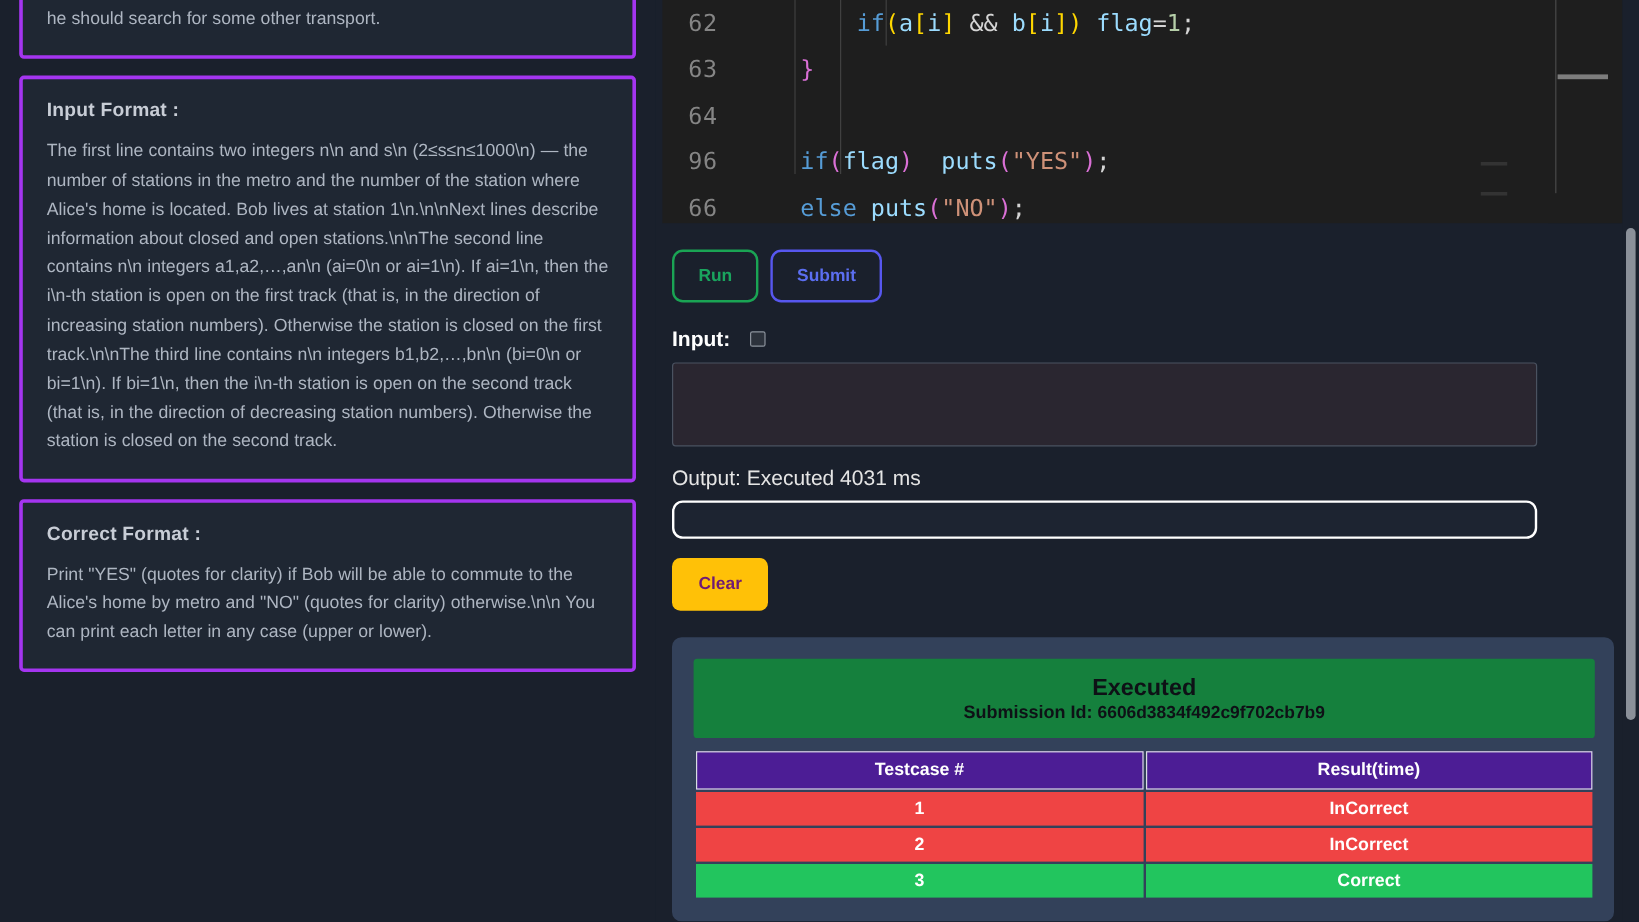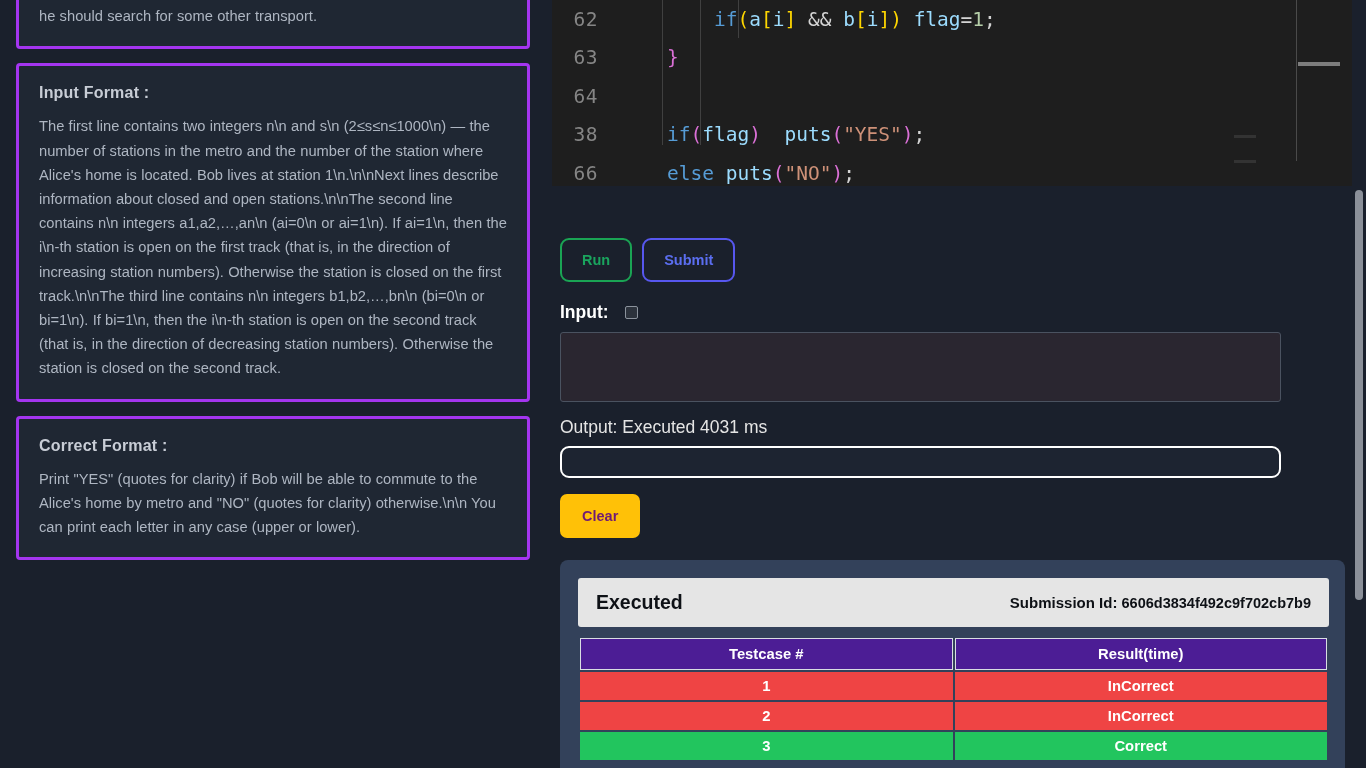--- a/index.html
+++ b/index.html
@@ -107,21 +107,20 @@
   
   .btn-row { display: flex; gap: 10px; padding: 22px 0 0 14px; }
   .btn {
     font-family: "Liberation Sans", sans-serif;
     font-size: 14.5px;
     font-weight: bold;
     background: transparent;
     border-radius: 9px;
     padding: 12px 20px;
     cursor: pointer;
-    margin-top: 30px;
   }
   .btn-run    { border: 2px solid #1aa454; color: #1aa45e; }
   .btn-submit { border: 2px solid #5757ef; color: #5b6ef0; }
 
   
   .input-label-row {
     display: flex; align-items: center; gap: 16px;
     padding: 20px 0 0 14px;
     font-size: 17.5px; font-weight: bold; color: #ffffff;
   }
@@ -179,25 +178,26 @@
   
   .results-card {
     margin: 22px 0 0 14px;
     width: 785px;
     background: #33415a;
     border-radius: 8px;
     padding: 18px 16px 18px 18px;
   }
   .results-header {
     display: flex; align-items: center; justify-content: space-between;
-    background: #e5e5e5;
+    background: #15803d;
     color: #0e1116;
     border-radius: 3px;
     padding: 13px 18px;
     margin-bottom: 9px;
+    flex-direction: column;
   }
   .results-header .status { font-size: 19.5px; font-weight: bold; }
   .results-header .subid  { font-size: 15px; font-weight: bold; }
   .results-header .subid .sid-val { font-size: 14.5px; font-weight: bold; }
 
   table.tc {
     width: 100%;
     border-collapse: separate;
     border-spacing: 2px;
     table-layout: fixed;
@@ -278,21 +278,21 @@
           <span class="ln">63</span>
           <span class="code-text"><span class="t-plain">    </span><span class="t-p-p">}</span></span>
         </div>
 
         <div class="code-line">
           <span class="ln">64</span>
           <span class="code-text"></span>
         </div>
 
         <div class="code-line">
-          <span class="ln">38</span>
+          <span class="ln">96</span>
           <span class="code-text"><span class="t-plain">    </span><span class="t-kw">if</span><span class="t-p-p">(</span><span class="t-var">flag</span><span class="t-p-p">)</span><span class="t-op">  </span><span class="t-var">puts</span><span class="t-p-p">(</span><span class="t-str">"YES"</span><span class="t-p-p">)</span><span class="t-plain">;</span></span>
         </div>
 
         <div class="code-line">
           <span class="ln">66</span>
           <span class="code-text"><span class="t-plain">    </span><span class="t-kw">else</span><span class="t-op"> </span><span class="t-var">puts</span><span class="t-p-p">(</span><span class="t-str">"NO"</span><span class="t-p-p">)</span><span class="t-plain">;</span></span>
         </div>
 
       </div>
 

